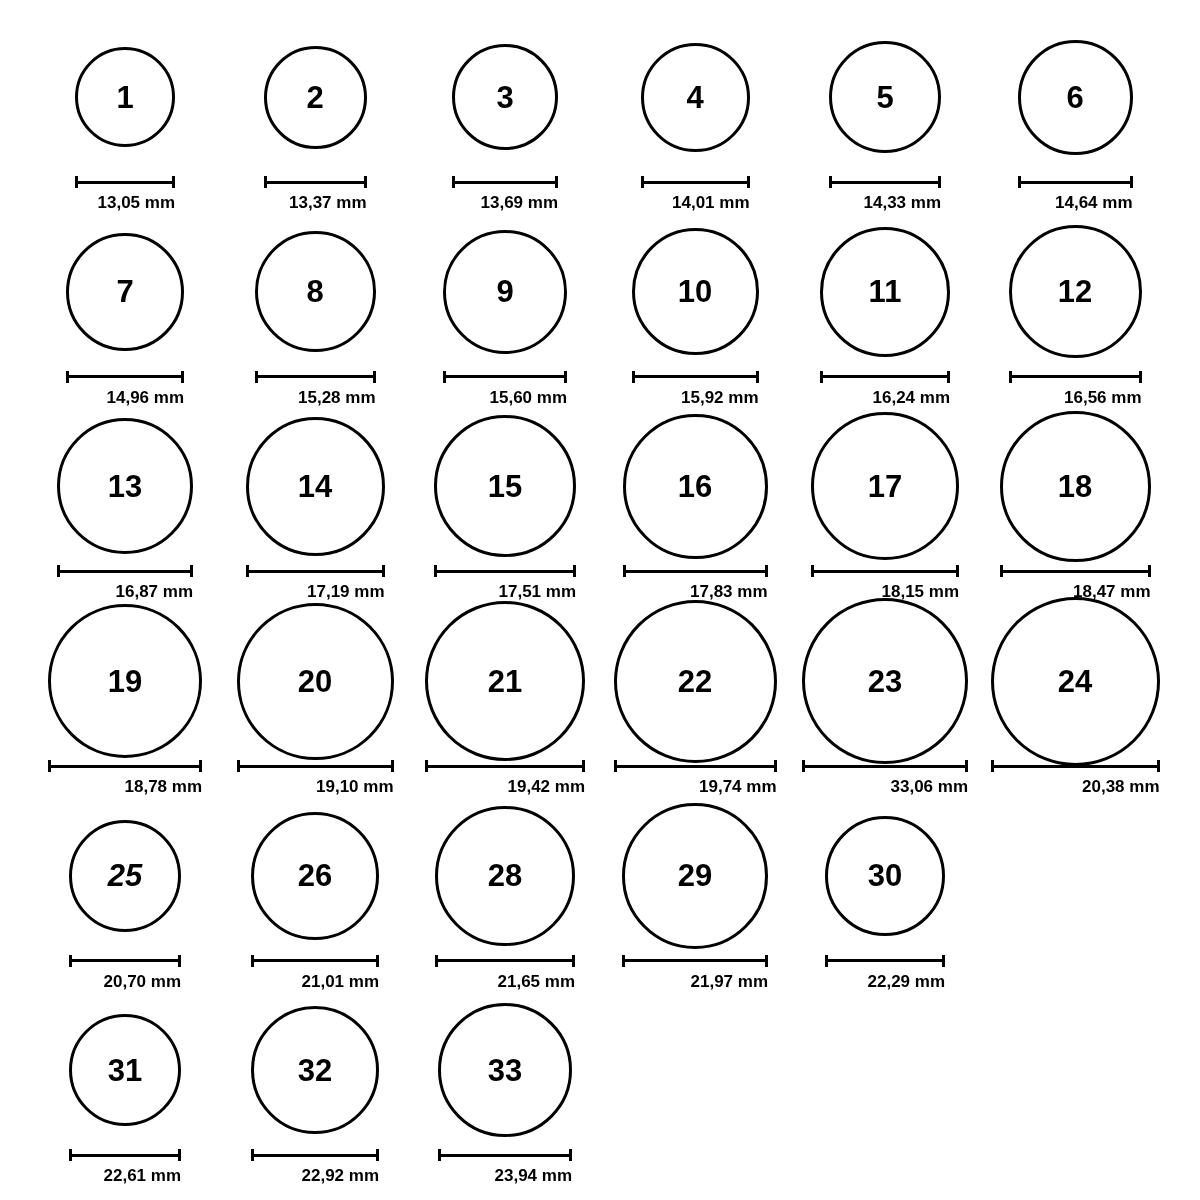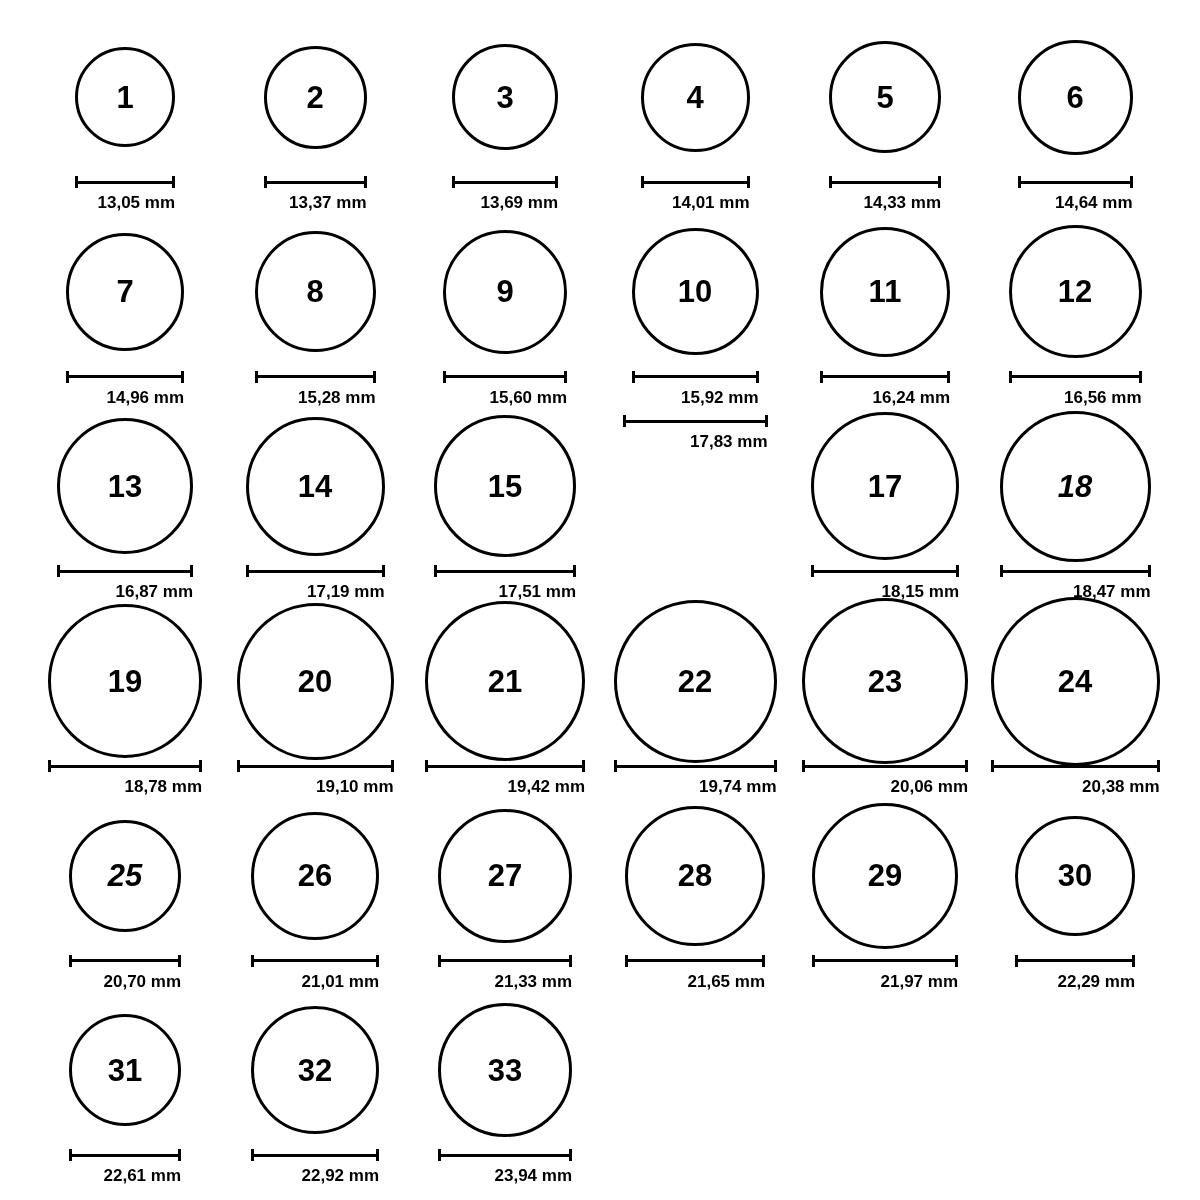--- a/index.html
+++ b/index.html
@@ -310,20 +310,25 @@
         </div>
         <div class="measure">
           <div class="bar" style="width: 142px;">
             <span class="tick"></span>
             <span class="tick"></span>
           </div>
           <div class="mm-label">17,51 mm</div>
         </div>
       </div>
       <div class="cell">
+        <div class="ring-wrap">
+          <div class="ring" style="width: 145px; height: 145px;">
+            <span class="ring-number">16</span>
+          </div>
+        </div>
         <div class="measure">
           <div class="bar" style="width: 145px;">
             <span class="tick"></span>
             <span class="tick"></span>
           </div>
           <div class="mm-label">17,83 mm</div>
         </div>
       </div>
       <div class="cell">
         <div class="ring-wrap">
@@ -334,21 +339,21 @@
         <div class="measure">
           <div class="bar" style="width: 148px;">
             <span class="tick"></span>
             <span class="tick"></span>
           </div>
           <div class="mm-label">18,15 mm</div>
         </div>
       </div>
       <div class="cell">
         <div class="ring-wrap">
-          <div class="ring" style="width: 151px; height: 151px; font-style: italic;">
+          <div class="ring" style="width: 151px; height: 151px;">
             <span class="ring-number">18</span>
           </div>
         </div>
         <div class="measure">
           <div class="bar" style="width: 151px;">
             <span class="tick"></span>
             <span class="tick"></span>
           </div>
           <div class="mm-label">18,47 mm</div>
         </div>
@@ -415,21 +420,21 @@
         <div class="ring-wrap">
           <div class="ring" style="width: 166px; height: 166px;">
             <span class="ring-number">23</span>
           </div>
         </div>
         <div class="measure">
           <div class="bar" style="width: 166px;">
             <span class="tick"></span>
             <span class="tick"></span>
           </div>
-          <div class="mm-label">20,06 mm</div>
+          <div class="mm-label">33,06 mm</div>
         </div>
       </div>
       <div class="cell">
         <div class="ring-wrap">
           <div class="ring" style="width: 169px; height: 169px;">
             <span class="ring-number">24</span>
           </div>
         </div>
         <div class="measure">
           <div class="bar" style="width: 169px;">
@@ -460,34 +465,20 @@
           <div class="ring" style="width: 128px; height: 128px;">
             <span class="ring-number">26</span>
           </div>
         </div>
         <div class="measure">
           <div class="bar" style="width: 128px;">
             <span class="tick"></span>
             <span class="tick"></span>
           </div>
           <div class="mm-label">21,01 mm</div>
-        </div>
-      </div>
-      <div class="cell">
-        <div class="ring-wrap">
-          <div class="ring" style="width: 134px; height: 134px;">
-            <span class="ring-number">27</span>
-          </div>
-        </div>
-        <div class="measure">
-          <div class="bar" style="width: 134px;">
-            <span class="tick"></span>
-            <span class="tick"></span>
-          </div>
-          <div class="mm-label">21,33 mm</div>
         </div>
       </div>
       <div class="cell">
         <div class="ring-wrap">
           <div class="ring" style="width: 140px; height: 140px;">
             <span class="ring-number">28</span>
           </div>
         </div>
         <div class="measure">
           <div class="bar" style="width: 140px;">

